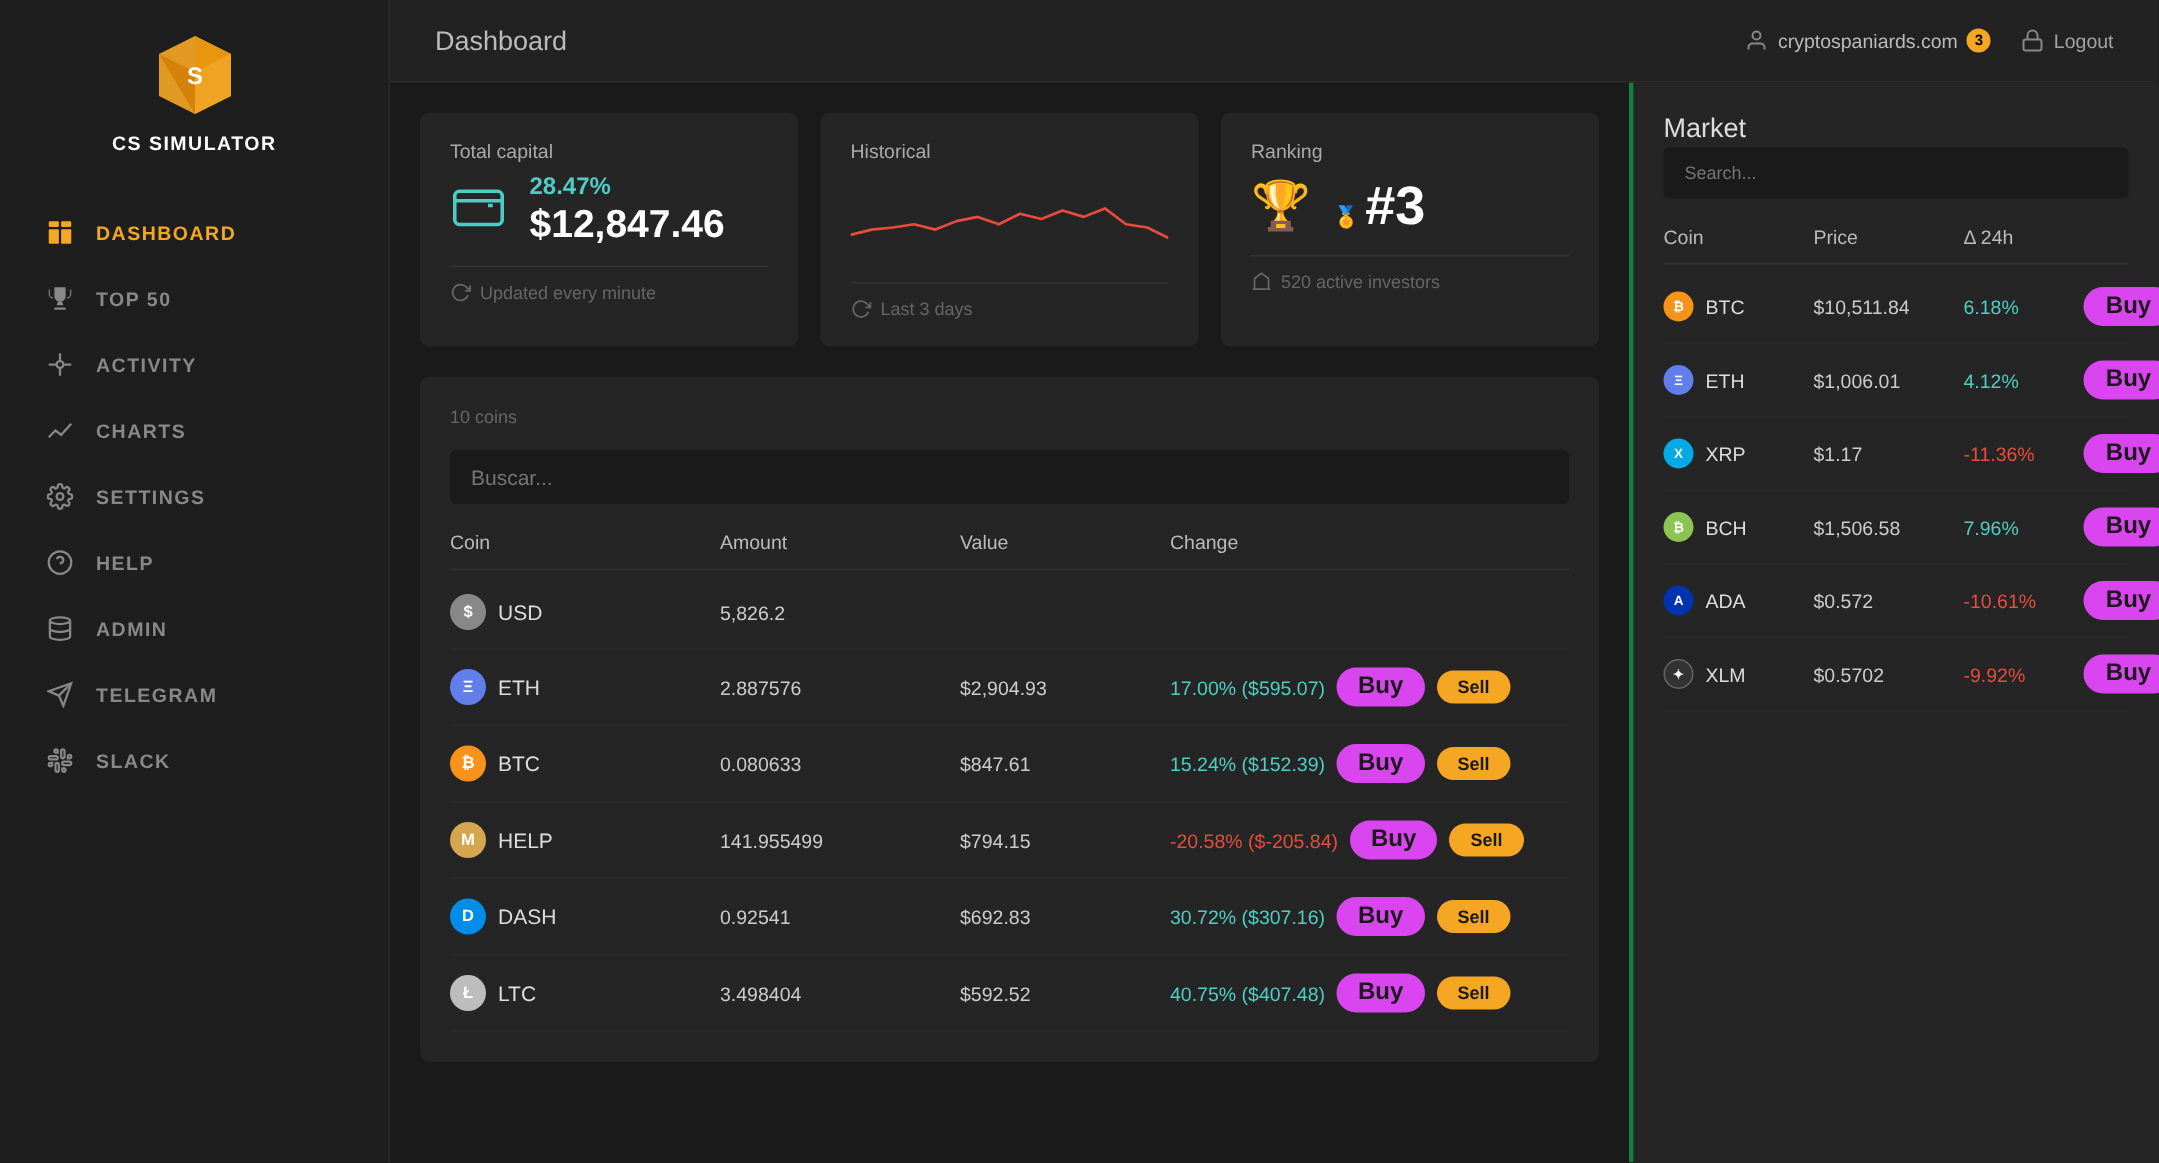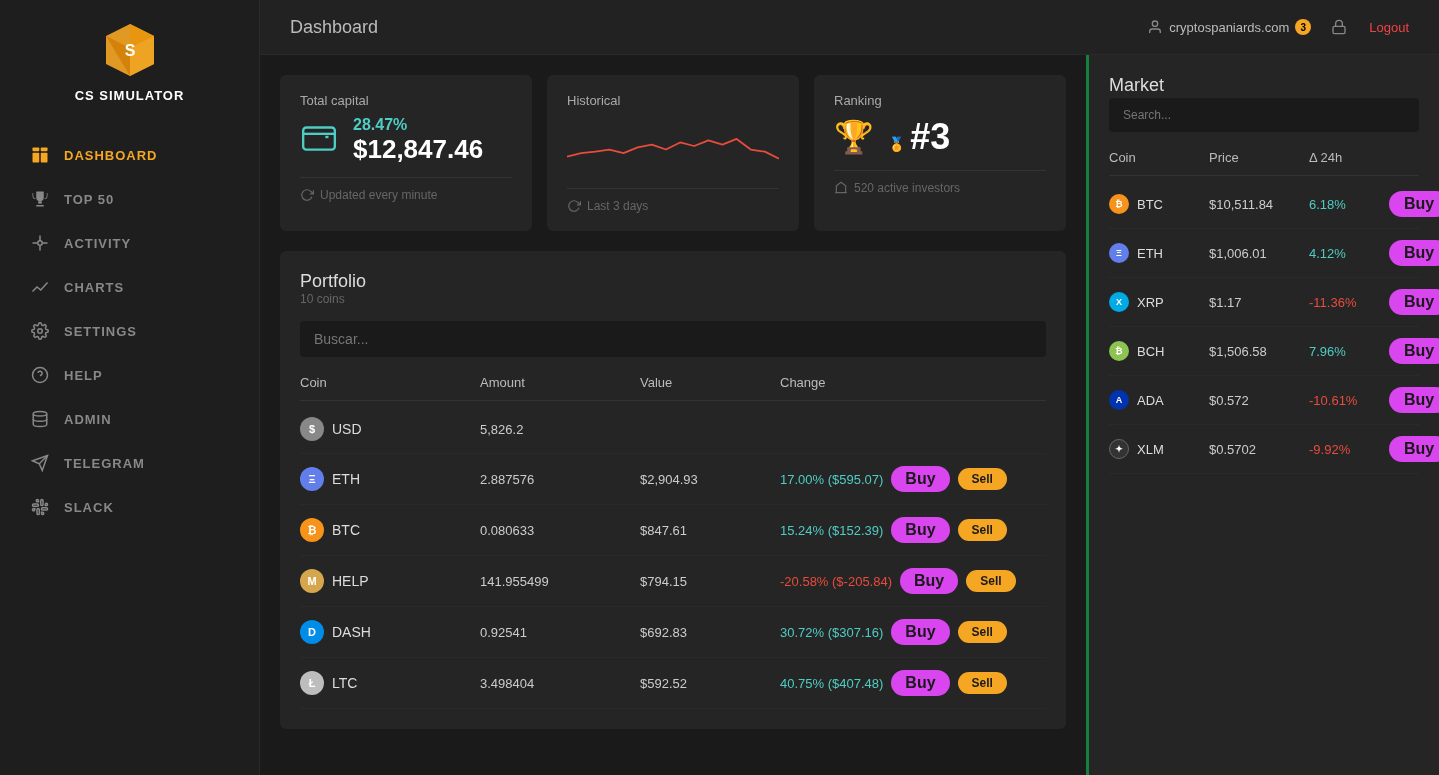--- a/index.html
+++ b/index.html
@@ -64,21 +64,21 @@
       height: 55px;
       display: flex;
       align-items: center;
       justify-content: space-between;
       border-bottom: 1px solid #2a2a2a;
       flex-shrink: 0;
     }
     .header-title { color: #bbb; font-size: 18px; font-weight: 300; }
     .header-actions { display: flex; gap: 20px; }
     .header-user { color: #bbb; font-size: 13px; display: flex; align-items: center; gap: 6px; }
-    .header-logout { color: #ef4444; font-size: 13px; display: flex; align-items: center; gap: 22px; cursor: pointer; }
+    .header-logout { color: #a3a3a3; font-size: 13px; display: flex; align-items: center; gap: 6px; cursor: pointer; }
     .badge { background: #f5a623; color: #000; border-radius: 50%; width: 16px; height: 16px; font-size: 10px; display: inline-flex; align-items: center; justify-content: center; font-weight: bold; }
 
     
     .content {
       flex: 1;
       display: flex;
       overflow: hidden;
     }
 
     
@@ -445,21 +445,20 @@
             <svg width="14" height="14" viewBox="0 0 24 24" fill="none" stroke="#666" stroke-width="2">
                 <path d="M2 20h20M4 20V8l8-6 8 6v12"></path>
               </svg>
             <span>520 active investors</span>
           </div>
         </div>
       </div>
 
       <div class="portfolio-section">
         <div class="portfolio-header">
-          <div class="portfolio-title">Portfolio</div>
           <div class="portfolio-subtitle">10 coins</div>
         </div>
         <input class="search-box" type="text" placeholder="Buscar..." style="">
 
         <div class="table-header">
           <div class="th">Coin</div>
           <div class="th">Amount</div>
           <div class="th">Value</div>
           <div class="th">Change</div>
         </div>

